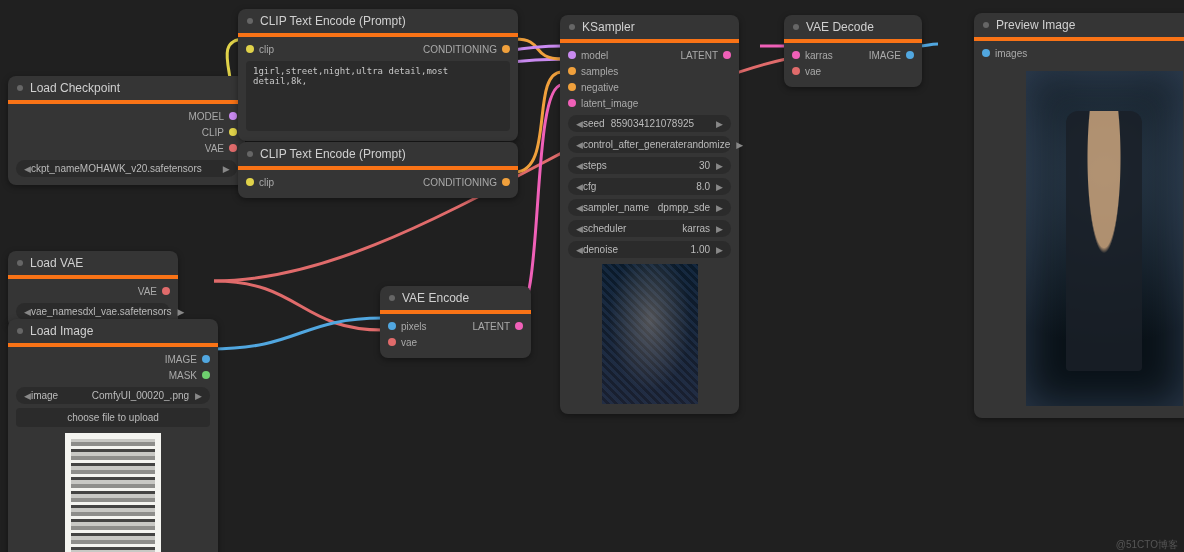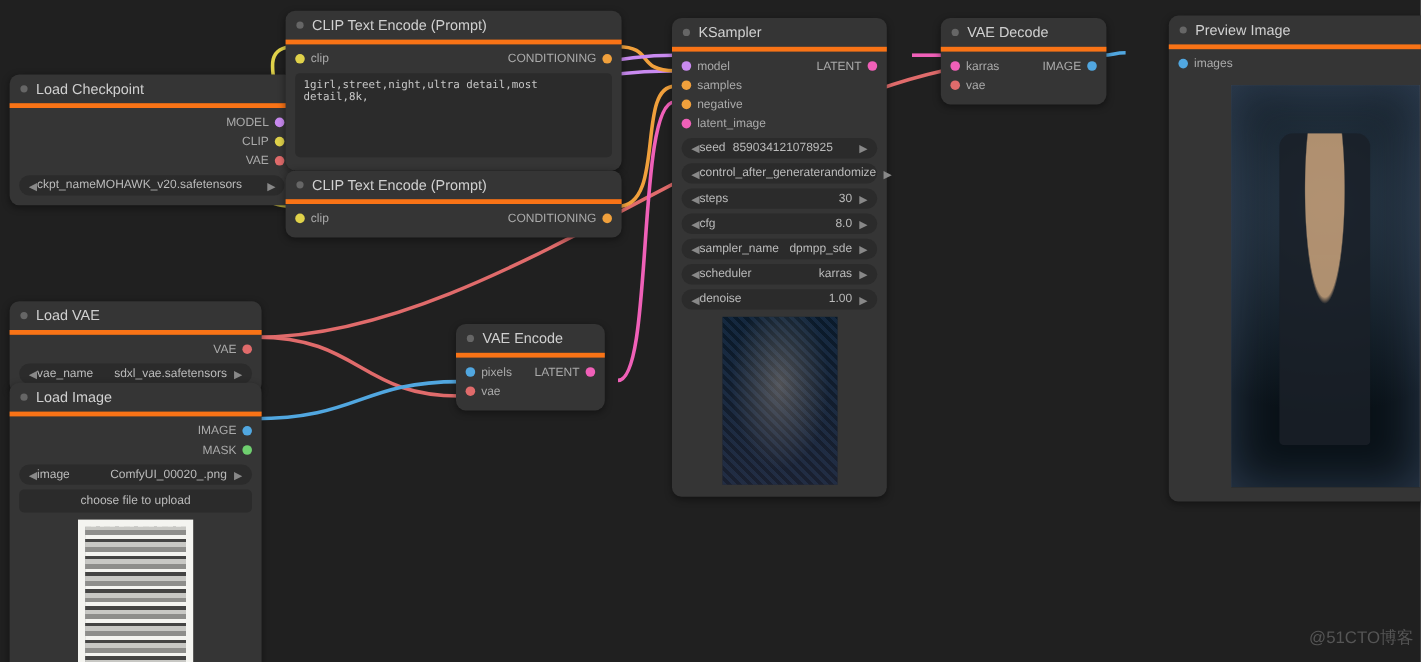--- a/index.html
+++ b/index.html
@@ -106,22 +106,22 @@
     position: absolute;
     top: 0;
     left: 0;
     width: 1184px;
     height: 552px;
     pointer-events: none;
   }
   .watermark {
     position: absolute;
     right: 6px;
-    bottom: 11px;
-    font-size: 14px;
+    bottom: 0;
+    font-size: 10px;
     color: #555;
   }
   .ksampler-preview {
     width: 96px;
     height: 140px;
     margin: 6px auto 2px auto;
     display: block;
     background: linear-gradient(180deg,#0a1a2a,#1a2030);
     position:relative;
     overflow:hidden;
@@ -177,21 +177,21 @@
   <path d="M214,281 C400,281 600,100 786,59" stroke="#e06b6b" stroke-width="3" fill="none"></path>
   <path d="M210,349 C300,349 300,318 383,318" stroke="#51a7e0" stroke-width="3" fill="none"></path>
   <path d="M515,39 C545,39 530,59 562,59" stroke="#f0a03c" stroke-width="3" fill="none"></path>
   <path d="M515,172 C555,172 530,72 562,72" stroke="#f0a03c" stroke-width="3" fill="none"></path>
   <path d="M515,317 C545,317 530,85 562,85" stroke="#f060b8" stroke-width="3" fill="none"></path>
   <path d="M210,109 C380,109 450,46 562,46" stroke="#c98af0" stroke-width="3" fill="none"></path>
   <path d="M760,46 C778,46 770,46 786,46" stroke="#f060b8" stroke-width="3" fill="none"></path>
   <path d="M917,46 C930,46 927,44 938,44" stroke="#51a7e0" stroke-width="3" fill="none"></path>
 </svg>
 
-<div class="node" style="left:8px;top:62px;width:237px;">
+<div class="node" style="left:8px;top:76px;width:237px;">
   <div class="node-header">Load Checkpoint</div>
   <div class="node-body">
     <div class="port-row">
         <span></span>
         <span class="port-right">
           <span>MODEL</span>
           <span class="port-dot" style="background:#c98af0"></span>
         </span>
       </div>
     <div class="port-row">
@@ -210,21 +210,21 @@
       </div>
     <div class="widget">
       <span class="arrow">◀</span>
       <span>ckpt_name</span>
       <span style="margin-left:auto;margin-right:21px;">MOHAWK_v20.safetensors</span>
       <span class="arrow">▶</span>
     </div>
   </div>
 </div>
 
-<div class="node" style="left:8px;top:251px;width:210px;">
+<div class="node" style="left:8px;top:251px;width:170px;">
   <div class="node-header">Load VAE</div>
   <div class="node-body">
     <div class="port-row">
         <span></span>
         <span class="port-right">
           <span>VAE</span>
           <span class="port-dot" style="background:#e06b6b"></span>
         </span>
       </div>
     <div class="widget">
@@ -290,21 +290,21 @@
           <span>clip</span>
         </span>
       <span class="port-right">
           <span>CONDITIONING</span>
           <span class="port-dot" style="background:#f0a03c"></span>
         </span>
     </div>
   </div>
 </div>
 
-<div class="node" style="left:380px;top:270px;width:124px;">
+<div class="node" style="left:380px;top:286px;width:151px;">
   <div class="node-header">VAE Encode</div>
   <div class="node-body">
     <div class="port-row">
       <span class="port-left">
           <span class="port-dot" style="background:#51a7e0"></span>
           <span>pixels</span>
         </span>
       <span class="port-right">
           <span>LATENT</span>
           <span class="port-dot" style="background:#f060b8"></span>

